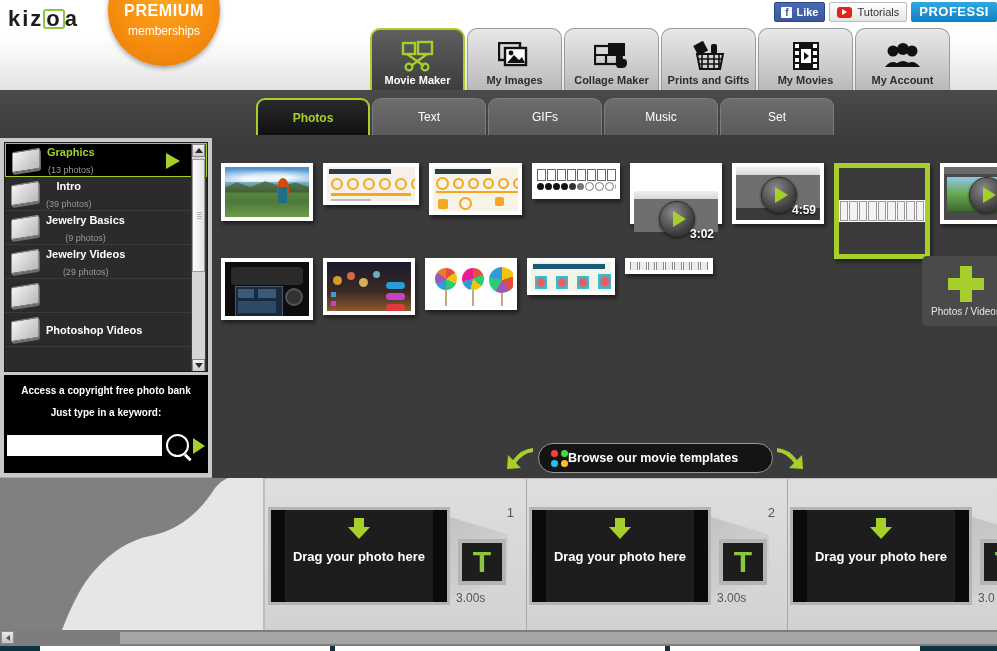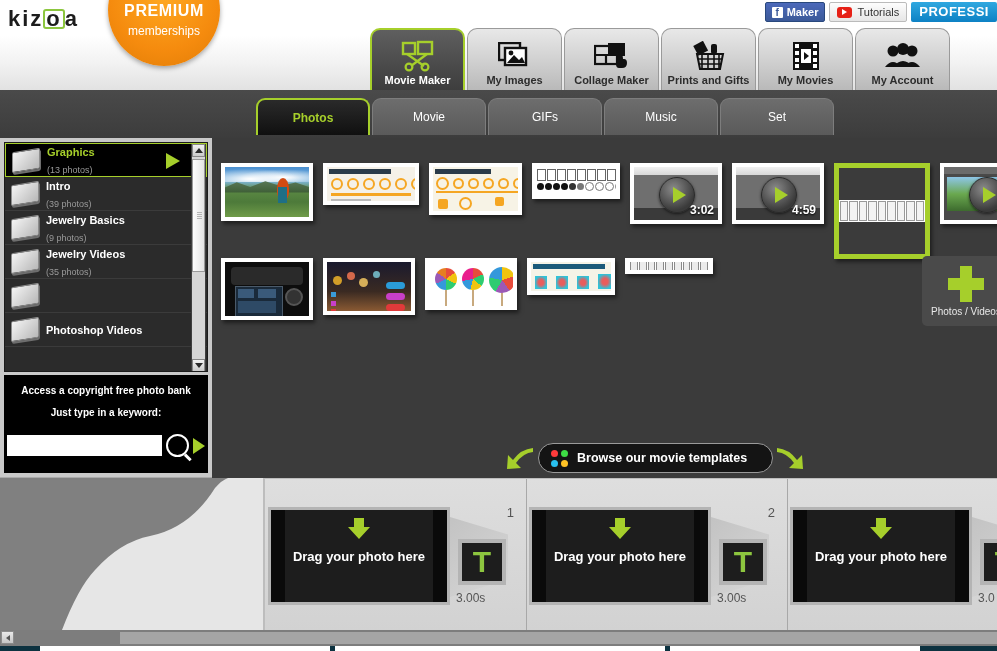--- a/index.html
+++ b/index.html
@@ -113,21 +113,21 @@
     position:relative;height:34px;display:flex;align-items:center;
     border-bottom:1px solid #3b3b3b;padding-left:6px;box-sizing:border-box;
   }
   .album.selected{background:#000000;border:1px solid #a6cf2b;box-sizing:border-box;}
   .bookicon{
     width:26px;height:19px;flex:0 0 26px;margin-right:7px;position:relative;
     background:linear-gradient(135deg,#f4f4f4,#b8b8b8);
     transform:skewY(-9deg);border:1px solid #8d8d8d;border-radius:2px;
     box-shadow:1px 2px 0 #6e6e6e;
   }
-  .albumtxt{line-height:1.05;}
+  .albumtxt{line-height:1.05;text-align:center;}
   .albumname{font-size:11px;font-weight:bold;color:#ffffff;}
   .albumcount{font-size:9px;color:#9a9a9a;}
   .album.selected .albumname{color:#a6cf2b;}
   .playarrow{
     position:absolute;right:26px;top:9px;width:0;height:0;
     border-left:14px solid #a6cf2b;border-top:8px solid transparent;border-bottom:8px solid transparent;
   }
   .vscroll{
     position:absolute;right:1px;top:1px;width:15px;height:228px;
     background:#3f3f3f;display:flex;flex-direction:column;align-items:center;
@@ -188,21 +188,21 @@
   .plus:before,.plus:after{content:"";position:absolute;background:#a6cf2b;}
   .plus:before{left:12px;top:0;width:12px;height:36px;}
   .plus:after{left:0;top:12px;width:36px;height:12px;}
   .addlabel{font-size:10px;color:#e8e8e8;margin-top:4px;}
 
   
   .browse-wrap{position:absolute;left:505px;top:440px;width:300px;height:38px;}
   .browse-btn{
     position:absolute;left:33px;top:3px;width:235px;height:30px;border-radius:15px;
     background:#141414;border:1px solid #9a9a9a;
-    display:flex;align-items:center;padding-left:12px;box-sizing:border-box;gap:9px;
+    display:flex;align-items:center;padding-left:12px;box-sizing:border-box;
   }
   .dots{width:17px;height:17px;position:relative;}
   .dot{position:absolute;width:7px;height:7px;border-radius:50%;}
   .d1{left:0;top:0;background:#ff3b3b;} .d2{left:10px;top:0;background:#3ddc45;}
   .d3{left:0;top:10px;background:#29c0ef;} .d4{left:10px;top:10px;background:#ffc226;}
   .browse-label{font-size:12.5px;color:#ffffff;font-weight:bold;}
   .arrowL,.arrowR{position:absolute;top:6px;width:30px;height:26px;}
 
   
   .timeline{
@@ -267,21 +267,21 @@
     </div>
 
     <div class="premium">
       <div class="p1">PREMIUM</div>
       <div class="p2">memberships</div>
     </div>
 
     <div class="topbtns">
       <div class="fb-like">
         <span class="f">f</span>
-        <span>Maker</span>
+        <span>Like</span>
       </div>
       <div class="yt-btn">
         <span class="yt-mark"></span>
         <span>Tutorials</span>
       </div>
       <div class="pro-btn">PROFESSI</div>
     </div>
 
     <div class="maintabs">
 
@@ -368,21 +368,21 @@
         </div>
         <div class="mlabel">My Account</div>
       </div>
 
     </div>
   </div>
 
   <div class="subbar">
     <div class="subtabs">
       <div class="stab active">Photos</div>
-      <div class="stab">Movie</div>
+      <div class="stab">Text</div>
       <div class="stab">GIFs</div>
       <div class="stab">Music</div>
       <div class="stab">Set</div>
     </div>
   </div>
 
   <div class="sidebar">
     <div class="albumlist">
 
       <div class="album selected">
@@ -407,21 +407,21 @@
         <span class="albumtxt">
           <span class="albumname">Jewelry Basics</span><br>
           <span class="albumcount">(9 photos)</span>
         </span>
       </div>
 
       <div class="album">
         <span class="bookicon"></span>
         <span class="albumtxt">
           <span class="albumname">Jewelry Videos</span><br>
-          <span class="albumcount">(35 photos)</span>
+          <span class="albumcount">(29 photos)</span>
         </span>
       </div>
 
 
       <div class="album">
         <span class="bookicon"></span>
       </div>
 
       <div class="album">
         <span class="bookicon"></span>
@@ -521,21 +521,21 @@
             <span style="width:7px;height:7px;background:#777;border-radius:50%;display:inline-block;"></span>
             <span style="width:7px;height:7px;border:1px solid #777;border-radius:50%;display:inline-block;"></span>
             <span style="width:7px;height:7px;border:1px solid #777;border-radius:50%;display:inline-block;"></span>
             <span style="width:7px;height:7px;border:1px solid #777;border-radius:50%;display:inline-block;"></span>
             <span style="width:7px;height:7px;border:1px solid #777;border-radius:50%;display:inline-block;"></span>
           </div>
         </div>
       </div>
 
       <div class="thumb" style="width:92px;height:61px;">
-        <div class="thumb-inner" style="background:#6f6f6f;">
+        <div class="thumb-inner" style="background:#6f6f6f;margin-top:24px;">
           <div style="position:absolute;left:0;top:0;width:100%;height:8px;background:linear-gradient(to bottom,#f0f0f0,#d8d8d8);"></div>
           <div style="position:absolute;left:0;bottom:0;width:100%;height:12px;background:#3a3a3a;"></div>
           <div class="playbadge"></div>
           <div class="vid-dur">3:02</div>
         </div>
       </div>
 
       <div class="thumb" style="width:92px;height:61px;">
         <div class="thumb-inner" style="background:#6f6f6f;">
           <div style="position:absolute;left:0;top:0;width:100%;height:8px;background:linear-gradient(to bottom,#f0f0f0,#d8d8d8);"></div>

